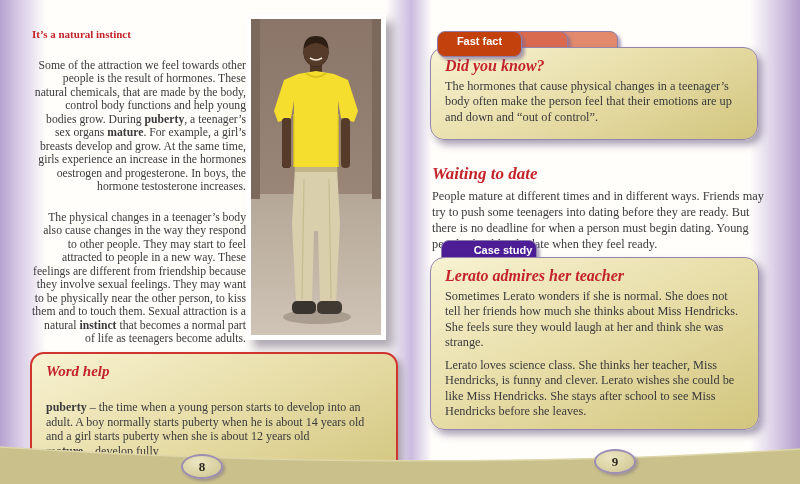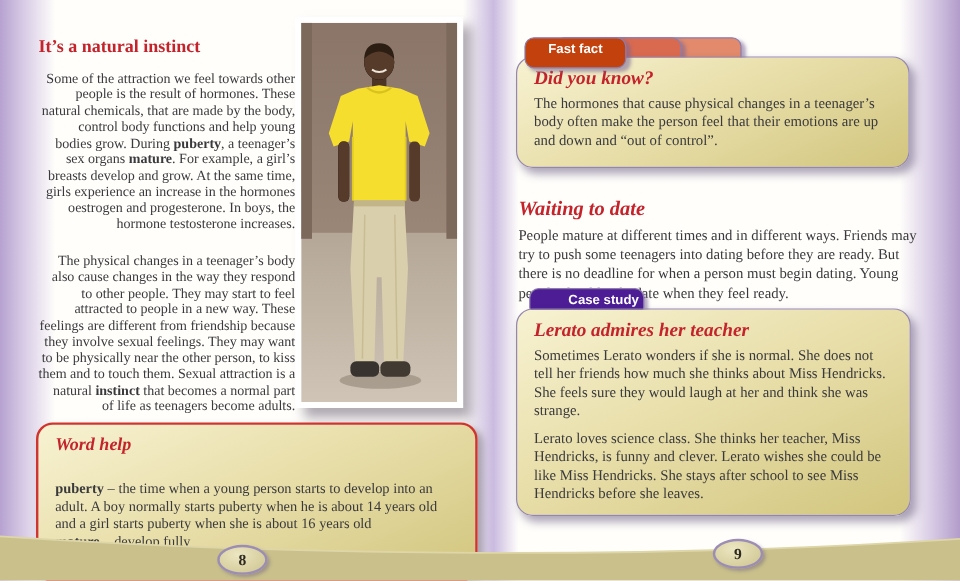--- a/index.html
+++ b/index.html
@@ -23,21 +23,21 @@
   .page-oval{position:absolute;z-index:5;width:38px;height:21px;border-radius:50%;
     background:radial-gradient(ellipse at 40% 30%,#ece6c2,#cdc48e);
     border:2px solid #9c8db4;box-shadow:2px 2px 3px rgba(110,95,130,.45);
     display:flex;align-items:center;justify-content:center;
     font-size:13px;font-weight:bold;color:#2e2a20;}
   .oval-8{left:181px;top:454px;}
   .oval-9{left:594px;top:449px;}
 
   
   .lp-title{position:absolute;left:32px;top:21px;z-index:1;
-    font-size:15px;font-weight:bold;color:#c4232b;}
+    font-size:11px;font-weight:bold;color:#c4232b;}
   .lp-para{position:absolute;left:32px;width:214px;z-index:1;
     font-size:11.7px;line-height:13.5px;text-align:right;}
   .lp-para1{top:47px;}
   .lp-para2{top:199px;}
   .b{font-weight:bold;}
 
   
   .photo{position:absolute;left:246px;top:14px;width:130px;height:316px;z-index:1;
     background:#fff;padding:5px;box-shadow:7px 8px 9px rgba(110,100,118,.55);}
   .photo svg{display:block;}
@@ -128,21 +128,21 @@
       <rect x="44" y="148" width="42" height="5" fill="#c2b688"></rect>
       <path d="M53,160 L51,280 M78,160 L80,280" stroke="#c8bd92" stroke-width="1.3" fill="none"></path>
 
       <rect x="41" y="282" width="24" height="13" rx="5" fill="#38332e"></rect>
       <rect x="66" y="282" width="25" height="13" rx="5" fill="#403a33"></rect>
     </svg>
   </div>
 
   <div class="tanbox wordhelp">
     <div class="box-title">Word help</div>
-    <p class="box-text"><span class="b">puberty</span><span> – the time when a young person starts to develop into an adult. A boy normally starts puberty when he is about 14 years old and a girl starts puberty when she is about 16 years old</span></p>
+    <p class="box-text"><span class="b">puberty</span><span> – the time when a young person starts to develop into an adult. A boy normally starts puberty when he is about 14 years old and a girl starts puberty when she is about 12 years old</span></p>
     <p class="box-text"><span class="b">mature</span><span> – develop fully</span></p>
     <p class="box-text"><span class="b">instinct</span><span> – an inner feeling</span></p>
   </div>
 
   <div class="tab tab-light"></div>
   <div class="tab tab-mid"></div>
   <div class="tab tab-fastfact">
     <span class="tab-label">Fast fact</span>
   </div>
 

